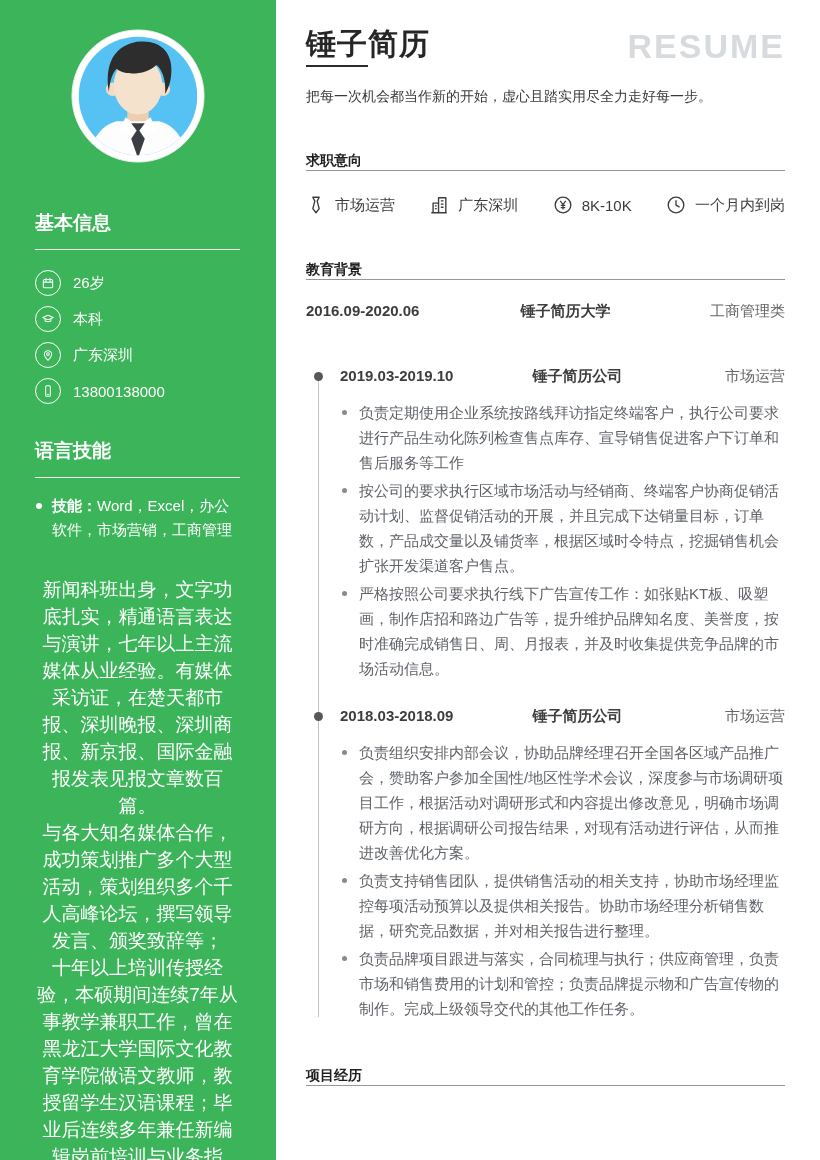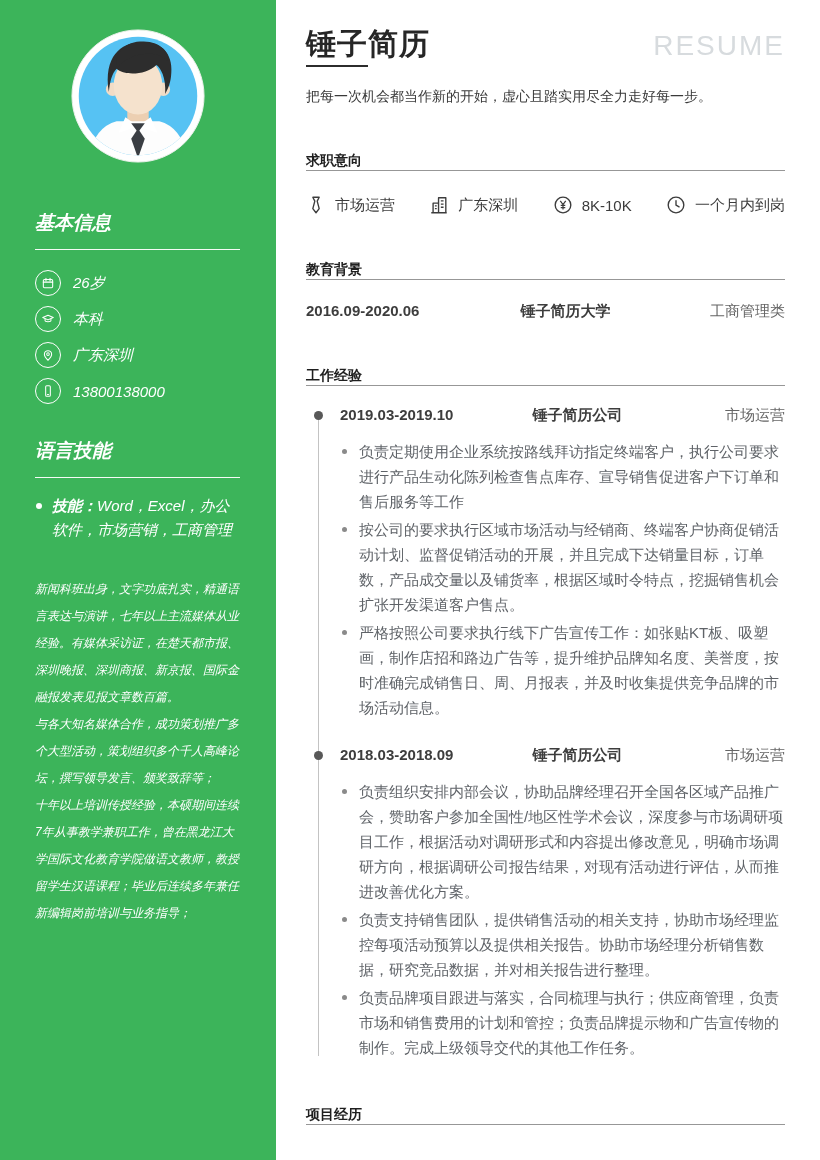--- a/index.html
+++ b/index.html
@@ -6,48 +6,48 @@
   .page{
     width:820px;height:1160px;display:flex;background:#fff;overflow:hidden;
     font-family:"Liberation Sans","DejaVu Sans",sans-serif;color:#333;
   }
   
   .sidebar{
     width:276px;flex:0 0 276px;box-sizing:border-box;
     background:#3cb45a;color:#fff;padding:28px 36px 0 35px;
   }
   .avatar-wrap{width:136px;height:136px;margin:0 auto 46px auto;}
-  .s-section{margin-bottom:34px;font-style:italic;}
+  .s-section{margin-bottom:34px;}
   .s-title{
     font-size:19px;font-weight:bold;color:#fff;margin:0;
     padding-bottom:13px;border-bottom:1px solid rgba(255,255,255,.95);
   }
   .info-list{list-style:none;margin:20px 0 0 0;padding:0;}
   .info-list li{display:flex;align-items:center;margin-bottom:10px;height:26px;font-size:15px;}
   .icircle{
     width:26px;height:26px;flex:0 0 26px;border:1px solid #fff;border-radius:50%;
     display:flex;align-items:center;justify-content:center;margin-right:12px;box-sizing:border-box;
   }
   .icircle svg{width:14px;height:14px;}
   .skill-list{list-style:none;margin:16px 0 0 0;padding:0;}
   .skill-list li{position:relative;padding-left:17px;font-size:15px;line-height:24px;margin-bottom:2px;}
   .skill-list li::before{
     content:'';position:absolute;left:1px;top:9px;width:6px;height:6px;border-radius:50%;background:#fff;
   }
   .skill-list b{font-weight:bold;}
-  .eval p{font-size:12px;line-height:27px;margin:0;}
+  .eval p{font-size:19px;line-height:27px;margin:0;text-align:center;}
   .eval{margin-top:14px;}
   
   .main{flex:1;box-sizing:border-box;padding:24px 35px 0 30px;}
   .hdr{position:relative;}
   .name-row{display:flex;align-items:flex-start;justify-content:space-between;}
   h1.name{margin:0;font-size:30px;font-weight:bold;color:#262626;letter-spacing:1px;}
   .name-u{border-bottom:2px solid #2c2c2c;padding-bottom:5px;}
   .watermark{
-    font-size:28px;font-weight:normal;color:#d7dbde;letter-spacing:2px;line-height:44px;
+    font-size:34px;font-weight:bold;color:#d7dbde;letter-spacing:2px;line-height:44px;
   }
   .tagline{margin:20px 0 0 0;font-size:14px;color:#3a3a3a;}
   .r-section{margin-top:46px;}
   .r-title{
     margin:0;font-size:14px;font-weight:bold;color:#1f1f1f;
     border-bottom:1px solid #979797;
   }
   
   .intent-row{display:flex;justify-content:space-between;margin-top:24px;}
   .intent-item{display:flex;align-items:center;font-size:15px;color:#3c3c3c;}
@@ -212,21 +212,20 @@
     <section class="r-section">
       <h3 class="r-title">教育背景</h3>
       <div class="entry-row">
         <span class="period">2016.09-2020.06</span>
         <span class="org">锤子简历大学</span>
         <span class="role">工商管理类</span>
       </div>
     </section>
 
     <section class="r-section">
-      <h3 class="r-title">工作经验</h3>
       <div class="timeline">
 
         <div class="job">
           <span class="job-dot"></span>
           <div class="entry-row">
             <span class="period">2019.03-2019.10</span>
             <span class="org">锤子简历公司</span>
             <span class="role">市场运营</span>
           </div>
           <ul class="bullets">

